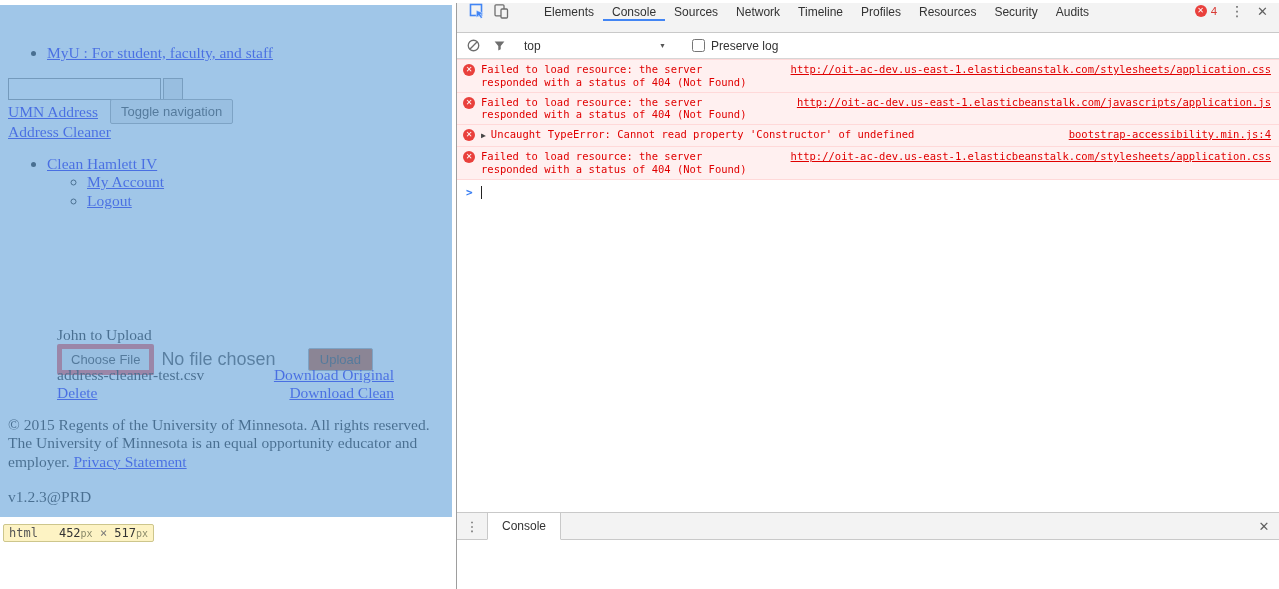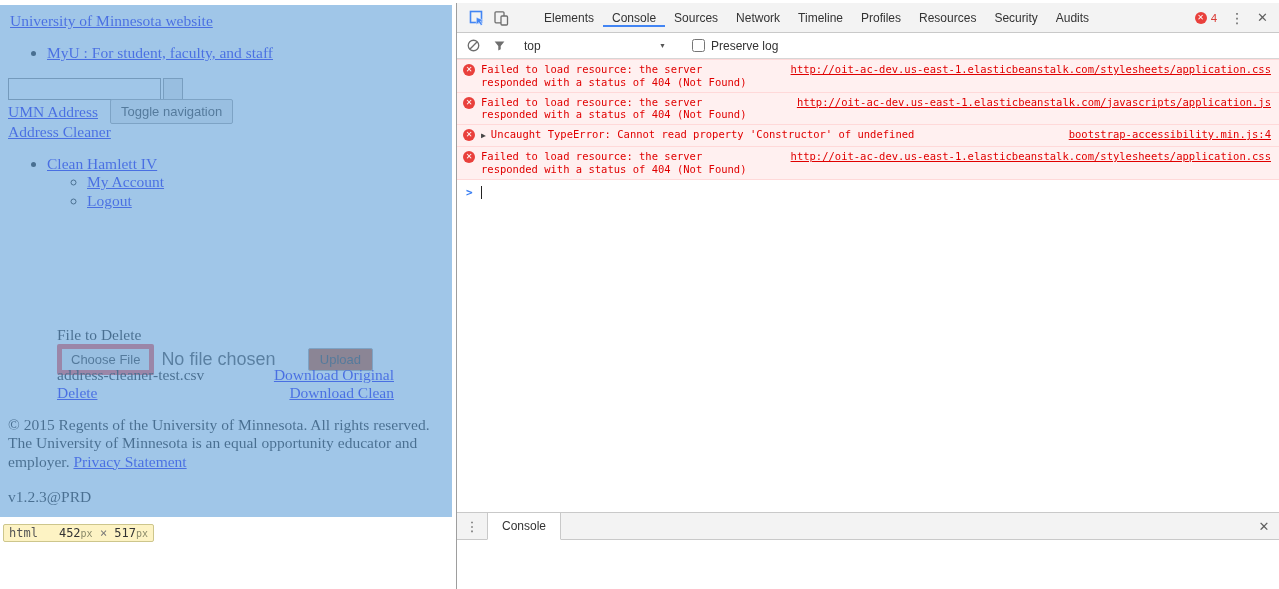--- a/index.html
+++ b/index.html
@@ -47,21 +47,21 @@
   .tt-x { color:#777; }
   .tt-num { color:#333; }
   .tt-tag { color:#555; }
 
   
   .devtools { position:absolute; left:456px; top:3px; width:823px; height:586px; background:#fff;
               border-left:1px solid #9e9e9e; display:flex; flex-direction:column;
               font-family:"Liberation Sans", sans-serif; font-size:12px; color:#333; }
 
   .dt-toolbar { height:30px; flex:0 0 30px; background:#f3f3f3; border-bottom:1px solid #c9c9c9;
-                display:flex; align-items:center; padding-left:8px; }
+                display:flex; align-items:flex-start; padding-left:8px; }
   .icon-btn { width:24px; display:flex; align-items:center; justify-content:center; cursor:pointer; }
   .tabs { display:flex; margin-left:22px; }
   .tab { padding:0 9px; display:flex; align-items:center; color:#333; cursor:pointer; }
   .tab.active { border-bottom:2px solid #4285f4; padding-top:2px; }
   .toolbar-right { margin-left:auto; display:flex; align-items:center; gap:13px; padding-right:11px; }
   .err-circle { display:inline-flex; width:12px; height:12px; border-radius:50%; background:#e9403c;
                 color:#fff; font-size:8px; line-height:1; align-items:center; justify-content:center;
                 font-family:"DejaVu Sans", sans-serif; flex:0 0 12px; }
   .error-badge { display:flex; align-items:center; gap:4px; cursor:pointer; }
   .badge-count { color:#d83a34; font-size:11.5px; }
@@ -103,21 +103,20 @@
                 cursor:pointer; }
   .drawer-close { margin-left:auto; width:30px; display:flex; align-items:center; justify-content:center;
                   color:#5f5f5f; font-size:13px; cursor:pointer; }
   .drawer-body { flex:1; background:#fff; }
 </style>
 </head>
 <body>
 
 <div class="page">
 
-  <a class="abs site-link">University of Minnesota website</a>
 
   <ul class="abs myu-list">
     <li>
       <a>MyU : For student, faculty, and staff</a>
     </li>
   </ul>
 
   <input class="abs search-input" type="text" value="" style="">
   <button class="abs search-btn"></button>
 
@@ -132,21 +131,21 @@
         <li>
           <a>My Account</a>
         </li>
         <li>
           <a>Logout</a>
         </li>
       </ul>
     </li>
   </ul>
 
-  <div class="abs upload-label">File to Delete</div>
+  <div class="abs upload-label">John to Upload</div>
 
   <div class="abs upload-row">
     <button class="file-btn">Choose File</button>
     <span class="no-file">No file chosen</span>
     <button class="upload-btn">Upload</button>
   </div>
 
   <div class="abs file-row">
     <span>address-cleaner-test.csv</span>
     <a class="right">Download Original</a>

